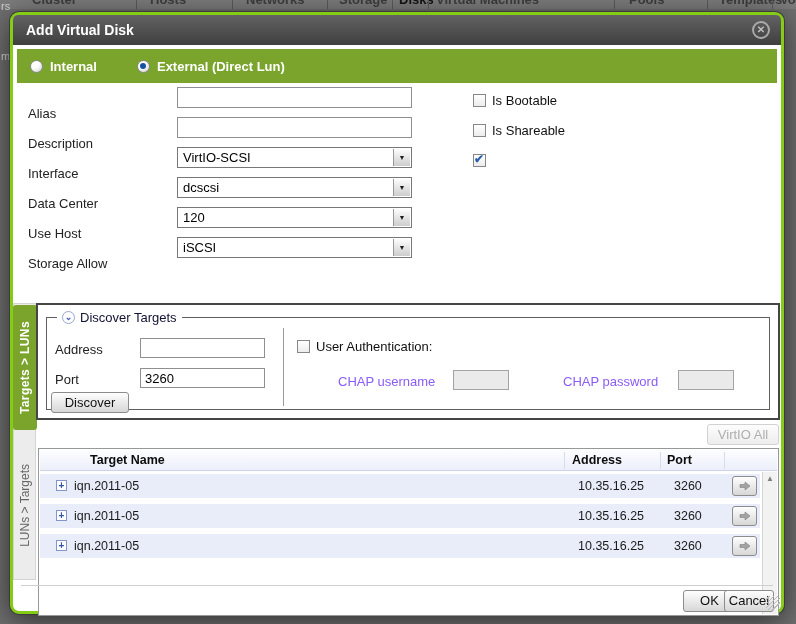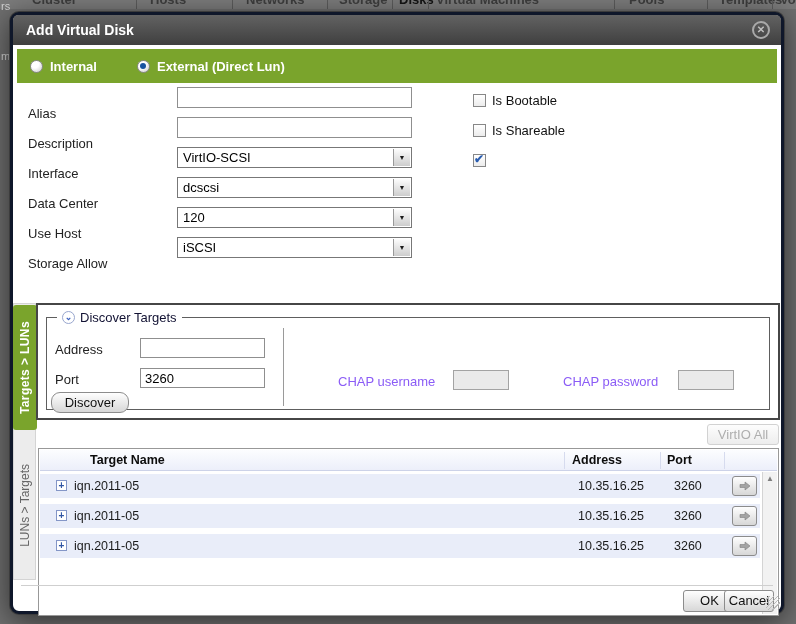--- a/index.html
+++ b/index.html
@@ -9,21 +9,21 @@
   
   .bg-strip { position:absolute; top:0; left:0; width:796px; height:9px; background:#7c7c7c; overflow:hidden; }
   .bg-tabs { position:absolute; top:-9px; left:0; width:796px; height:18px; }
   .bg-tab { position:absolute; top:0; font-size:13px; font-weight:bold; color:#3e3e3e; line-height:18px; white-space:nowrap; }
   .bg-tab.active { color:#141414; }
   .bg-sep { position:absolute; top:0; width:1px; height:18px; background:#5c5c5c; }
   .bg-frag { position:absolute; color:#d6d6d6; font-size:11px; }
 
   
   .dialog { position:absolute; left:10px; top:12px; width:774px; height:602px; background:#fff;
-            border:3px solid #0f172a; border-radius:9px;
+            border:3px solid #84cc16; border-radius:9px;
             box-shadow:0 0 0 1px #3c3c3c, 0 6px 30px rgba(0,0,0,.6);text-decoration:underline; }
   .dlg-body { position:absolute; inset:0; }
 
   .titlebar { position:absolute; top:0; left:0; right:0; height:30px;
               background:linear-gradient(#626262,#3f3f3f); border-radius:5px 5px 0 0;
               color:#fff; font-weight:bold; font-size:14px; line-height:30px; padding-left:13px; }
   .close-btn { position:absolute; right:11px; top:6px; width:18px; height:18px; border:2px solid #a9a9a9;
                border-radius:50%; color:#c0c0c0; font-size:10px; line-height:13px; text-align:center;
                font-weight:bold; cursor:pointer; }
 
@@ -68,21 +68,21 @@
   .legend { position:absolute; left:10px; top:-9px; background:#fff; padding:0 5px; display:flex;
             align-items:center; gap:5px; font-size:13px; color:#121233; height:17px; }
   .legend-icon { width:13px; height:13px; border-radius:50%; border:1px solid #98a6ce; color:#3a5fbf;
                  font-size:9px; line-height:10px; text-align:center; font-weight:bold; background:#fff; cursor:pointer; }
   .d-label { position:absolute; font-size:13px; color:#222; }
   .d-input { position:absolute; width:125px; height:20px; border:1px solid #8f8f8f;
              font:13px "Liberation Sans", sans-serif; padding:0 4px; }
   .d-input.dis { background:#eaeaea; border-color:#a3a3a3; width:56px; }
   .btn { background:linear-gradient(#fefefe,#d7d7d7); border:1px solid #8c8c8c; border-radius:3px;
          font-size:13px; color:#111; text-align:center; cursor:pointer; }
-  .discover-btn { position:absolute; left:4px; top:74px; width:78px; height:21px; line-height:19px;border-radius:9px; }
+  .discover-btn { position:absolute; left:4px; top:74px; width:78px; height:21px; line-height:19px; }
   .divider { position:absolute; left:236px; top:10px; height:78px; border-left:1px solid #9a9a9a; }
   .auth-row { position:absolute; left:250px; top:21px; display:flex; gap:6px; align-items:center; font-size:13px; color:#111; }
   .chap-label { color:#8b5cf6; }
 
   .login-all { position:absolute; right:2px; top:409px; width:72px; height:21px;
                background:linear-gradient(#fdfdfd,#ededed); border:1px solid #d2d2d2; border-radius:3px;
                color:#aeaeae; font-size:13px; line-height:19px; text-align:center; }
 
   
   .lun-table { position:absolute; left:25px; top:433px; width:741px; height:168px; border:1px solid #989898; background:#fff; }
@@ -226,20 +226,24 @@
         <span class="d-label" style="left:8px; top:24px">Address</span>
         <input class="d-input" style="left: 93px; top: 20px;" value="">
 
         <span class="d-label" style="left:8px; top:54px">Port</span>
         <input class="d-input" style="left: 93px; top: 50px;" value="3260">
 
         <div class="btn discover-btn">Discover</div>
 
         <div class="divider"></div>
 
+        <div class="auth-row">
+          <span class="checkbox"></span>
+          <span>User Authentication:</span>
+        </div>
 
         <span class="d-label chap-label" style="left:291px; top:56px">CHAP username</span>
         <input class="d-input dis" style="left: 406px; top: 52px;" disabled="" value="">
 
         <span class="d-label chap-label" style="left:516px; top:56px">CHAP password</span>
         <input class="d-input dis" style="left: 631px; top: 52px;" disabled="" value="">
       </div>
     </div>
 
     <div class="login-all">VirtIO All</div>

